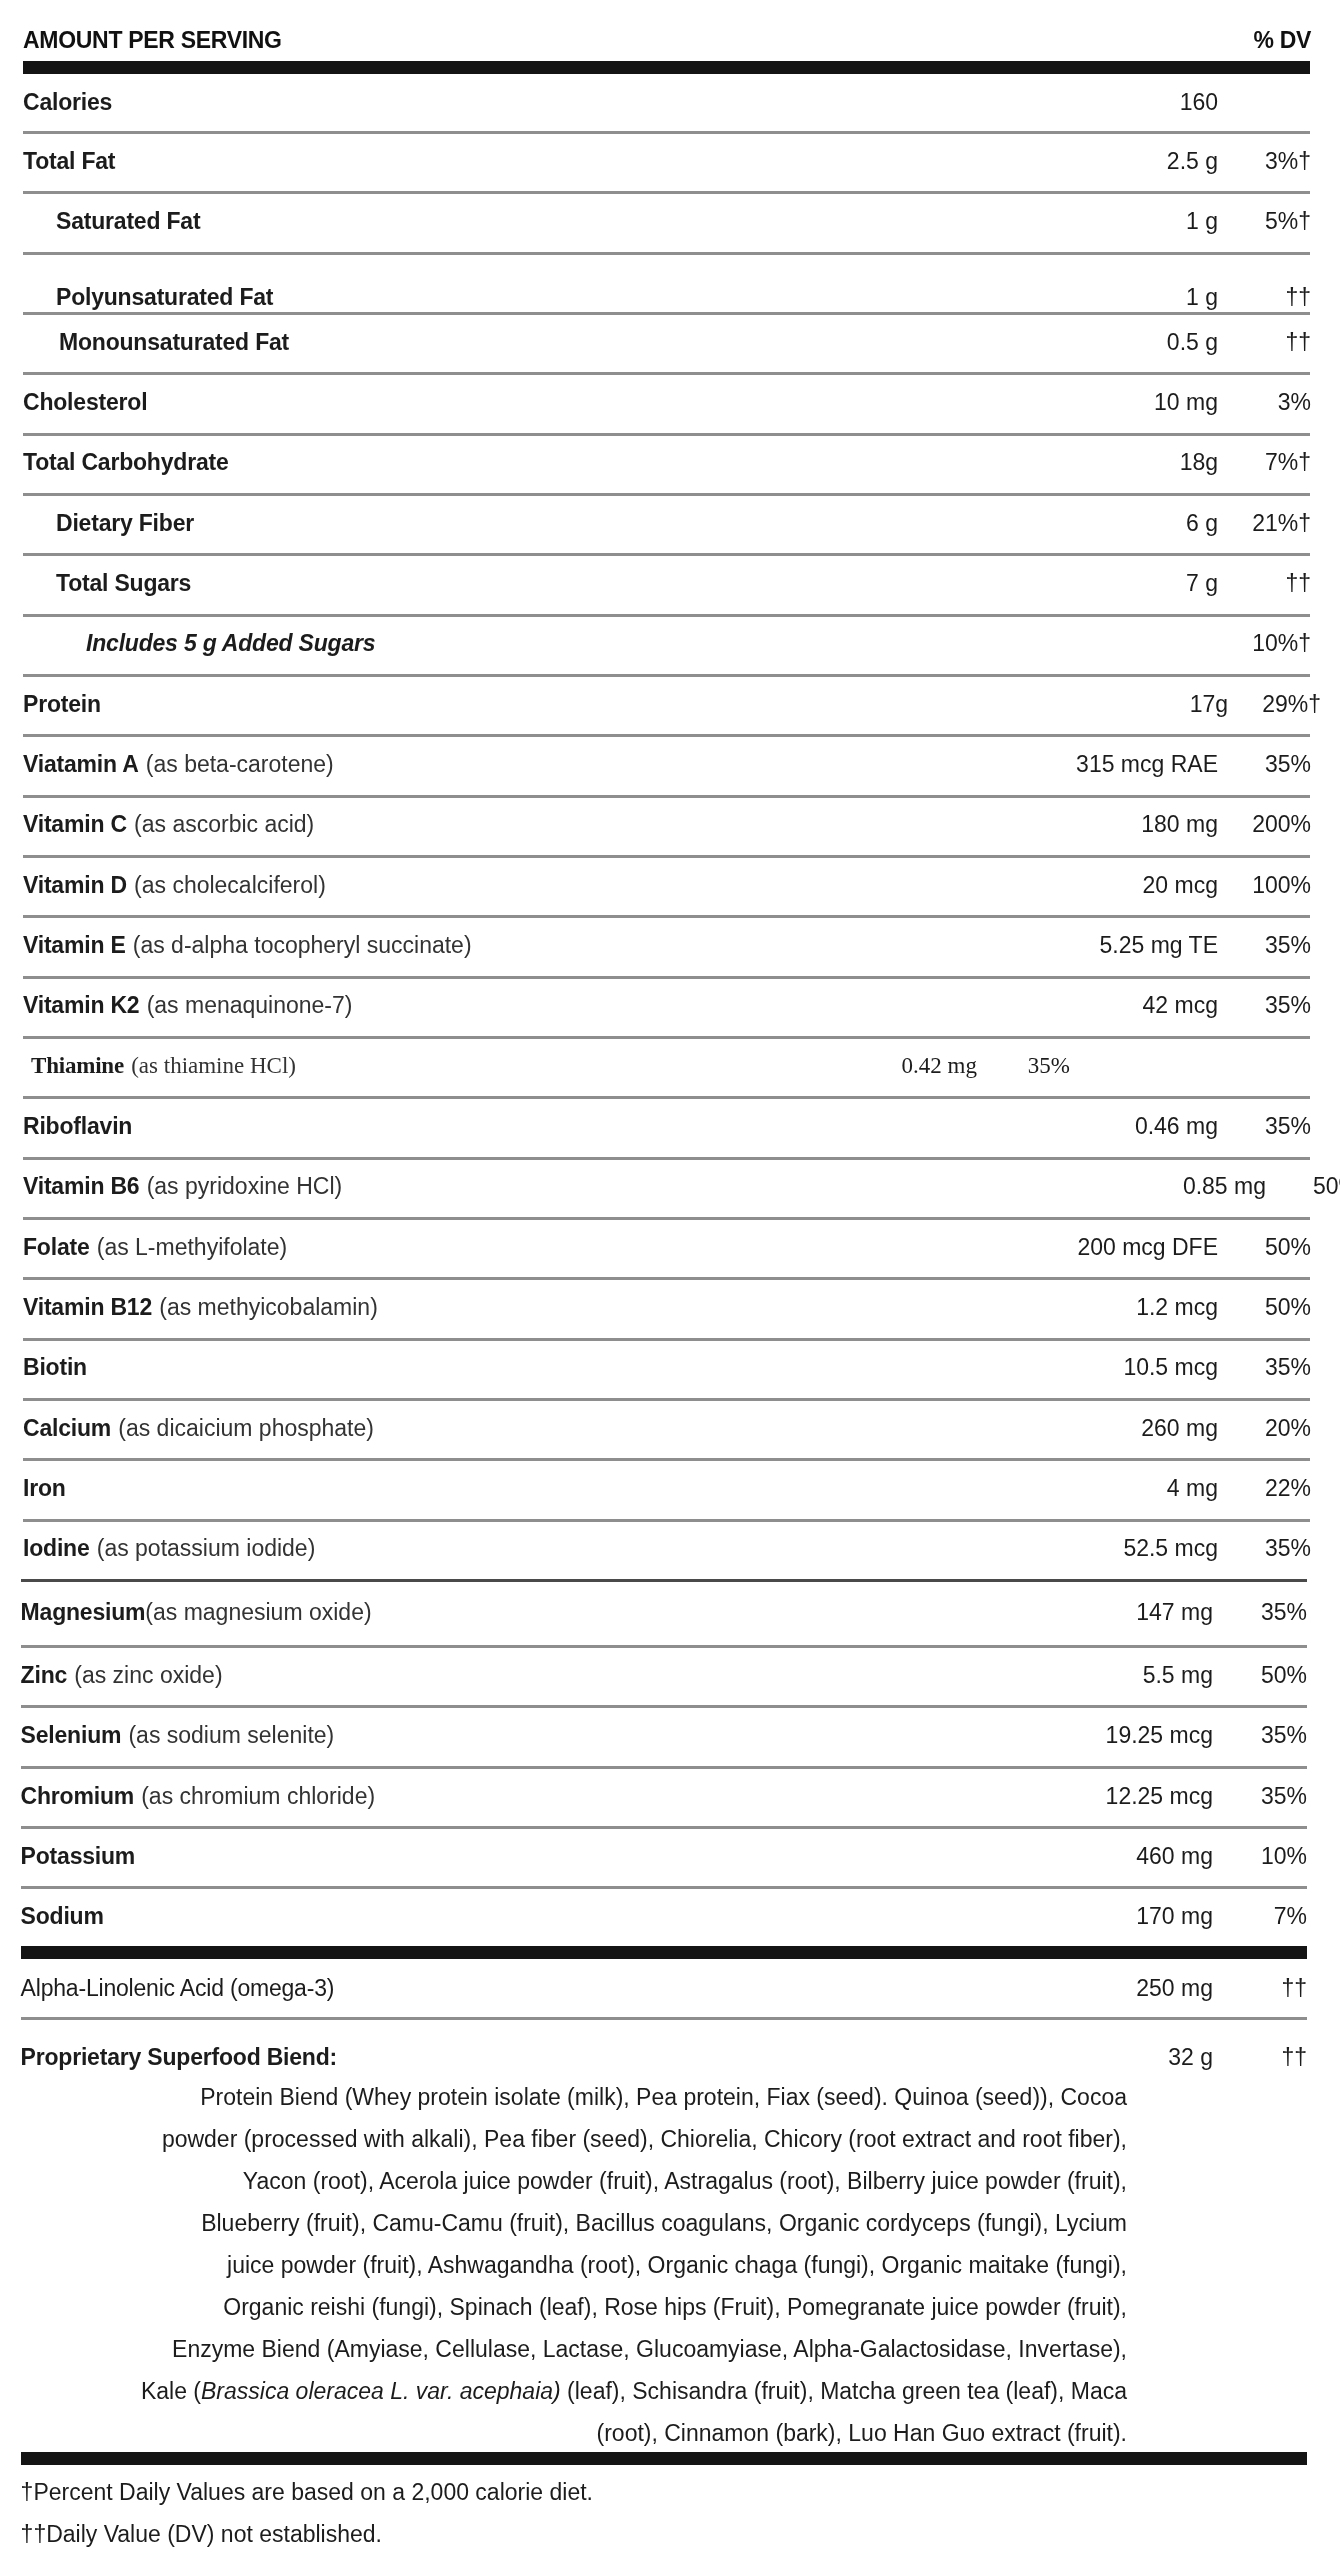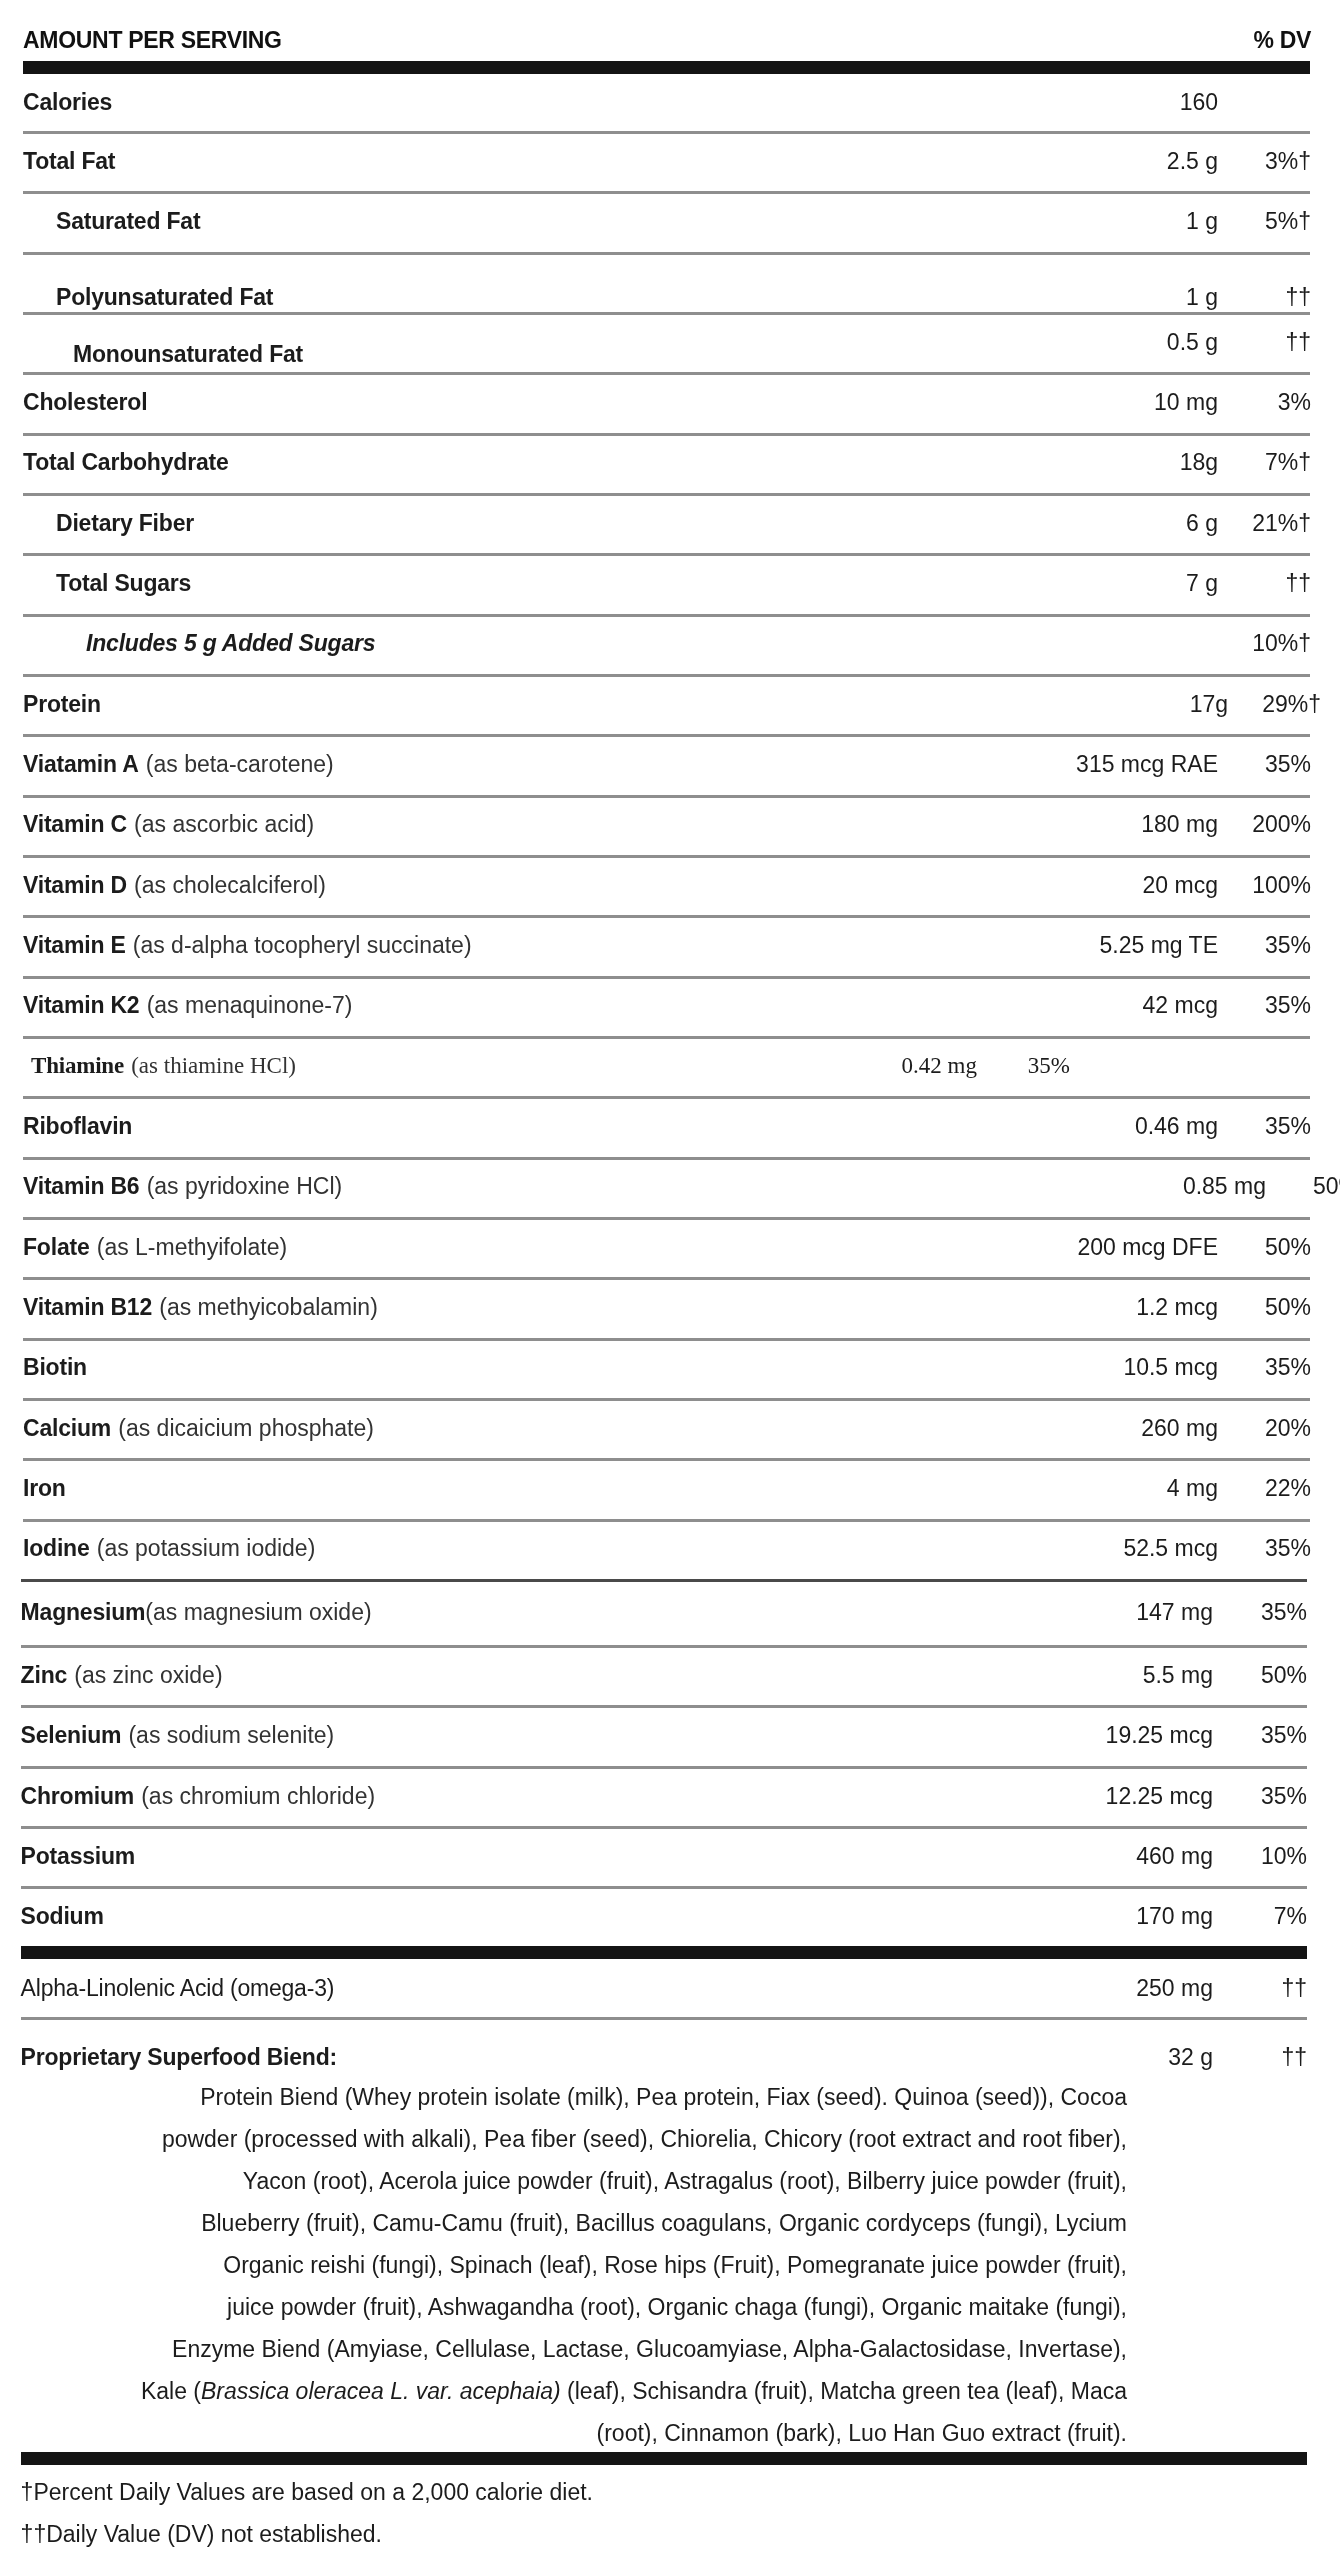--- a/index.html
+++ b/index.html
@@ -45,21 +45,21 @@
       <span class="dv" style="right: 30px;">5%†</span>
     </div>
     <div class="rule" style="left: 23px; width: 1287px; top: 252px;"></div>
     <div class="row" style="left: 0px; width: 1341px; top: 263px; margin-top: 16px;">
       <span class="name" style="left: 56px;"><span>Polyunsaturated Fat</span></span>
       <span class="amt" style="right: 123px;">1 g</span>
       <span class="dv" style="right: 30px;">††</span>
     </div>
     <div class="rule" style="left: 23px; width: 1287px; top: 312px;"></div>
     <div class="row" style="left: 0px; width: 1341px; top: 324px;">
-      <span class="name" style="left: 73px; margin-top: 12px;"><span>Monounsaturated Fat</span></span>
+      <span class="name" style="left: 59px;"><span>Monounsaturated Fat</span></span>
       <span class="amt" style="right: 123px;">0.5 g</span>
       <span class="dv" style="right: 30px;">††</span>
     </div>
     <div class="rule" style="left: 23px; width: 1287px; top: 372px;"></div>
     <div class="row" style="left: 0px; width: 1341px; top: 384px;">
       <span class="name" style="left: 23px;"><span>Cholesterol</span></span>
       <span class="amt" style="right: 123px;">10 mg</span>
       <span class="dv" style="right: 30px;">3%</span>
     </div>
     <div class="rule" style="left: 23px; width: 1287px; top: 433px;"></div>
@@ -226,22 +226,22 @@
 <div class="row" style="left:0; width:1341px; top:2039px;">
   <span class="name" style="left:20.6px;">Proprietary Superfood Biend:</span>
   <span class="amt" style="right:128px;">32 g</span>
   <span class="dv" style="right:34px;">††</span>
 </div>
 <div class="blend-body" id="blend-body" style="top:2076px;text-align:right;">
     <div style="white-space: nowrap;"><span>Protein Biend (Whey protein isolate (milk), Pea protein, Fiax (seed). Quinoa (seed)), Cocoa</span></div>
     <div style="white-space: nowrap;"><span>powder (processed with alkali), Pea fiber (seed), Chiorelia, Chicory (root extract and root fiber),</span></div>
     <div style="white-space: nowrap;"><span>Yacon (root), Acerola juice powder (fruit), Astragalus (root), Bilberry juice powder (fruit),</span></div>
     <div style="white-space: nowrap;"><span>Blueberry (fruit), Camu-Camu (fruit), Bacillus coagulans, Organic cordyceps (fungi), Lycium</span></div>
+    <div style="white-space: nowrap;"><span>juice powder (fruit), Ashwagandha (root), Organic chaga (fungi), Organic maitake (fungi),</span></div>
     <div style="white-space: nowrap;"><span>Organic reishi (fungi), Spinach (leaf), Rose hips (Fruit), Pomegranate juice powder (fruit),</span></div>
-    <div style="white-space: nowrap;"><span>juice powder (fruit), Ashwagandha (root), Organic chaga (fungi), Organic maitake (fungi),</span></div>
     <div style="white-space: nowrap;"><span>Enzyme Biend (Amyiase, Cellulase, Lactase, Glucoamyiase, Alpha-Galactosidase, Invertase),</span></div>
     <div style="white-space: nowrap;"><span>Kale (</span><span class="it">Brassica oleracea L. var. acephaia)</span><span> (leaf), Schisandra (fruit), Matcha green tea (leaf), Maca</span></div>
     <div style="white-space: nowrap;"><span>(root), Cinnamon (bark), Luo Han Guo extract (fruit).</span></div>
   </div>
 
 <div class="bar" style="left:20.6px; width:1286px; top:2452px; height:12.5px;"></div>
 
 <div class="foot" style="top:2479px;">†Percent Daily Values are based on a 2,000 calorie diet.</div>
 <div class="foot" style="top:2521px;">††Daily Value (DV) not established.</div>
 

